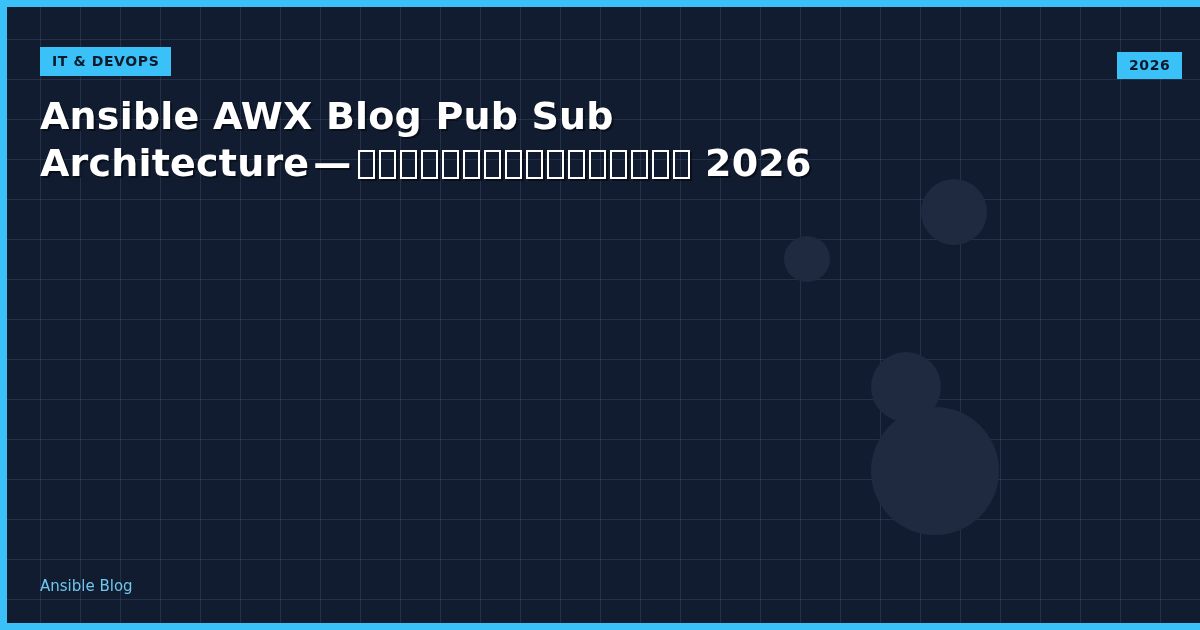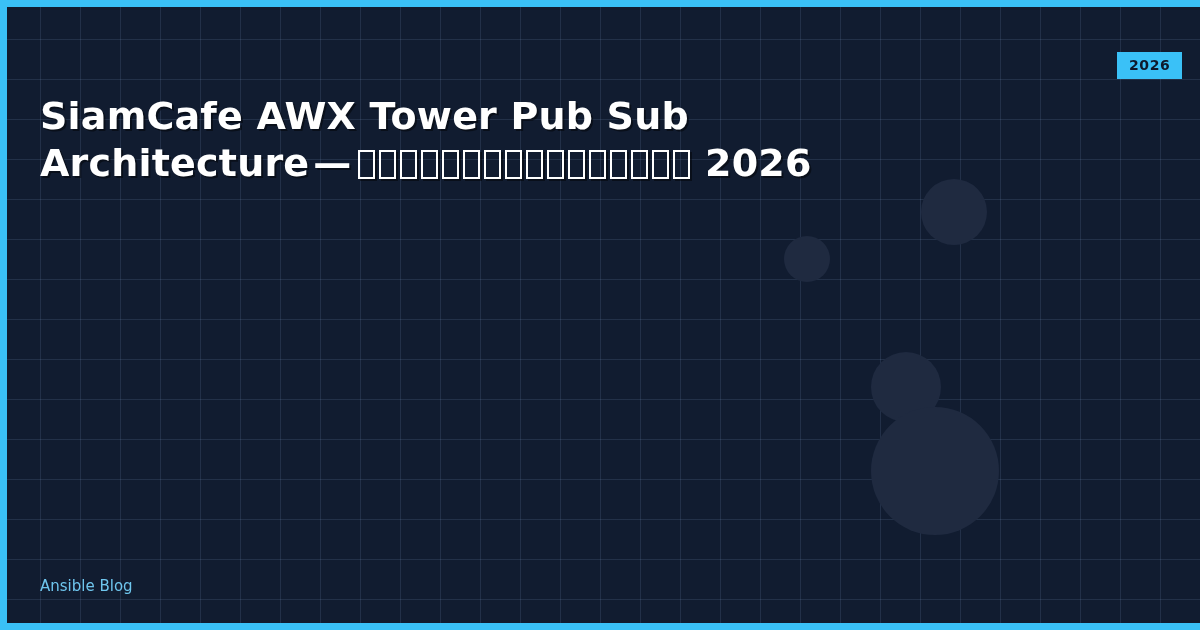--- a/index.html
+++ b/index.html
@@ -114,25 +114,26 @@
 
   <div class="grid"></div>
 
   <div class="blob blob-1"></div>
   <div class="blob blob-2"></div>
   <div class="blob blob-3"></div>
   <div class="blob blob-4"></div>
 
   <div class="content">
 
+    <div class="badge badge-category">IT &amp; DEVOPS</div>
 
     <div class="badge badge-year">2026</div>
 
     <h1 class="title">
-      <span>SiamCafe AWX Tower Pub Sub</span>
+      <span>Ansible AWX Blog Pub Sub</span>
       <span>Architecture</span><span class="dash">—</span><span id="tofu-run"><span class="tofu"></span><span class="tofu"></span><span class="tofu"></span><span class="tofu"></span><span class="tofu"></span><span class="tofu"></span><span class="tofu"></span><span class="tofu"></span><span class="tofu"></span><span class="tofu"></span><span class="tofu"></span><span class="tofu"></span><span class="tofu"></span><span class="tofu"></span><span class="tofu"></span><span class="tofu"></span></span>
       <span>2026</span>
     </h1>
 
     <div class="footer">Ansible Blog</div>
 
   </div>
 </div>
 
 </body></html>

